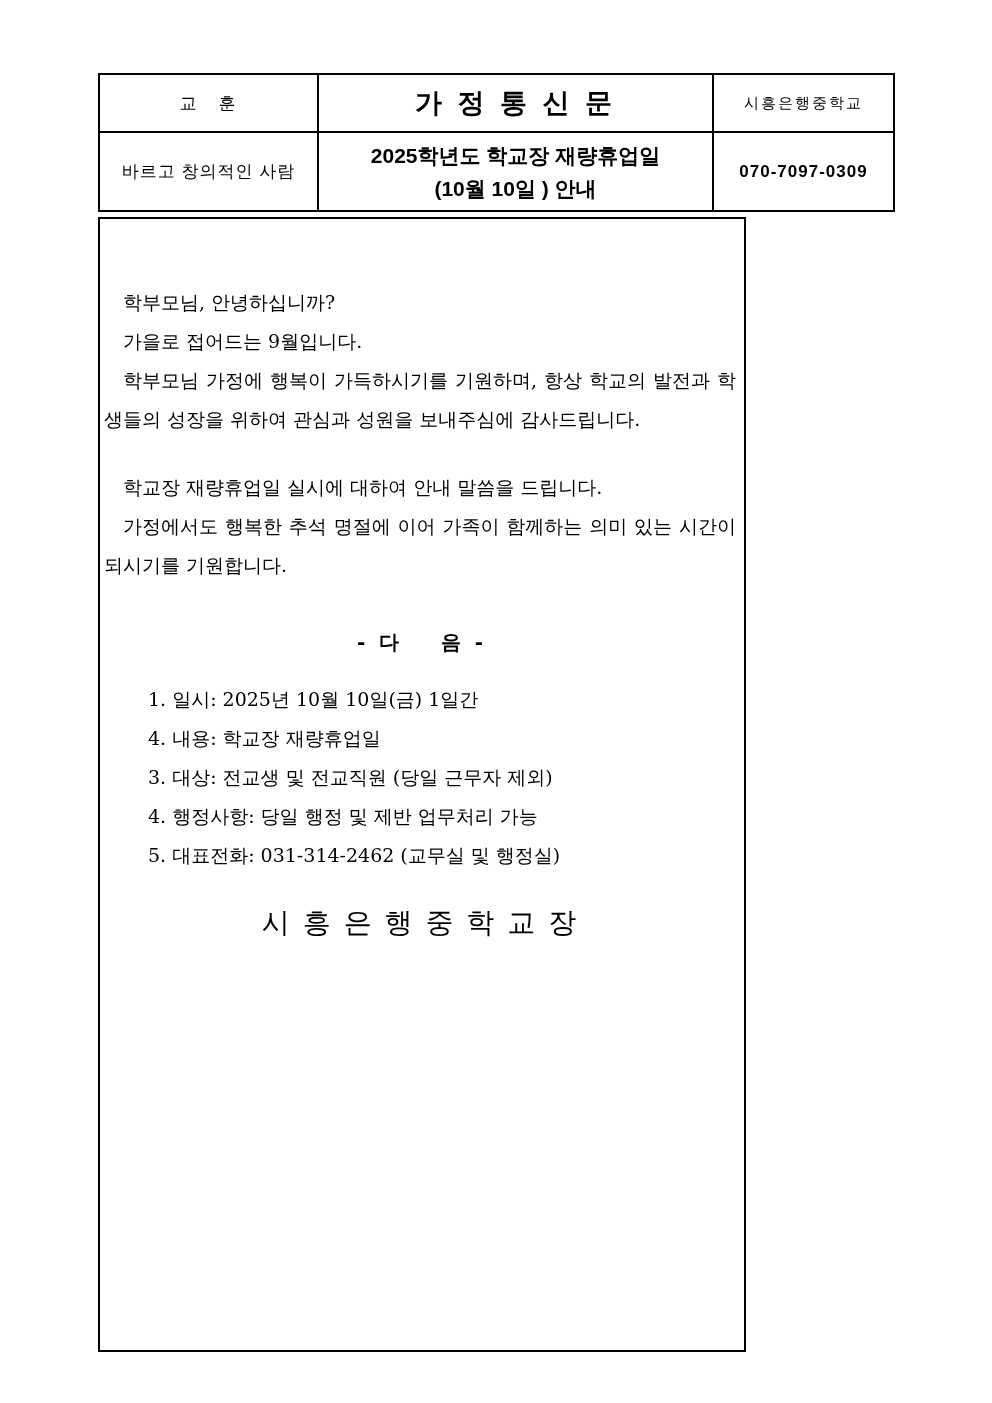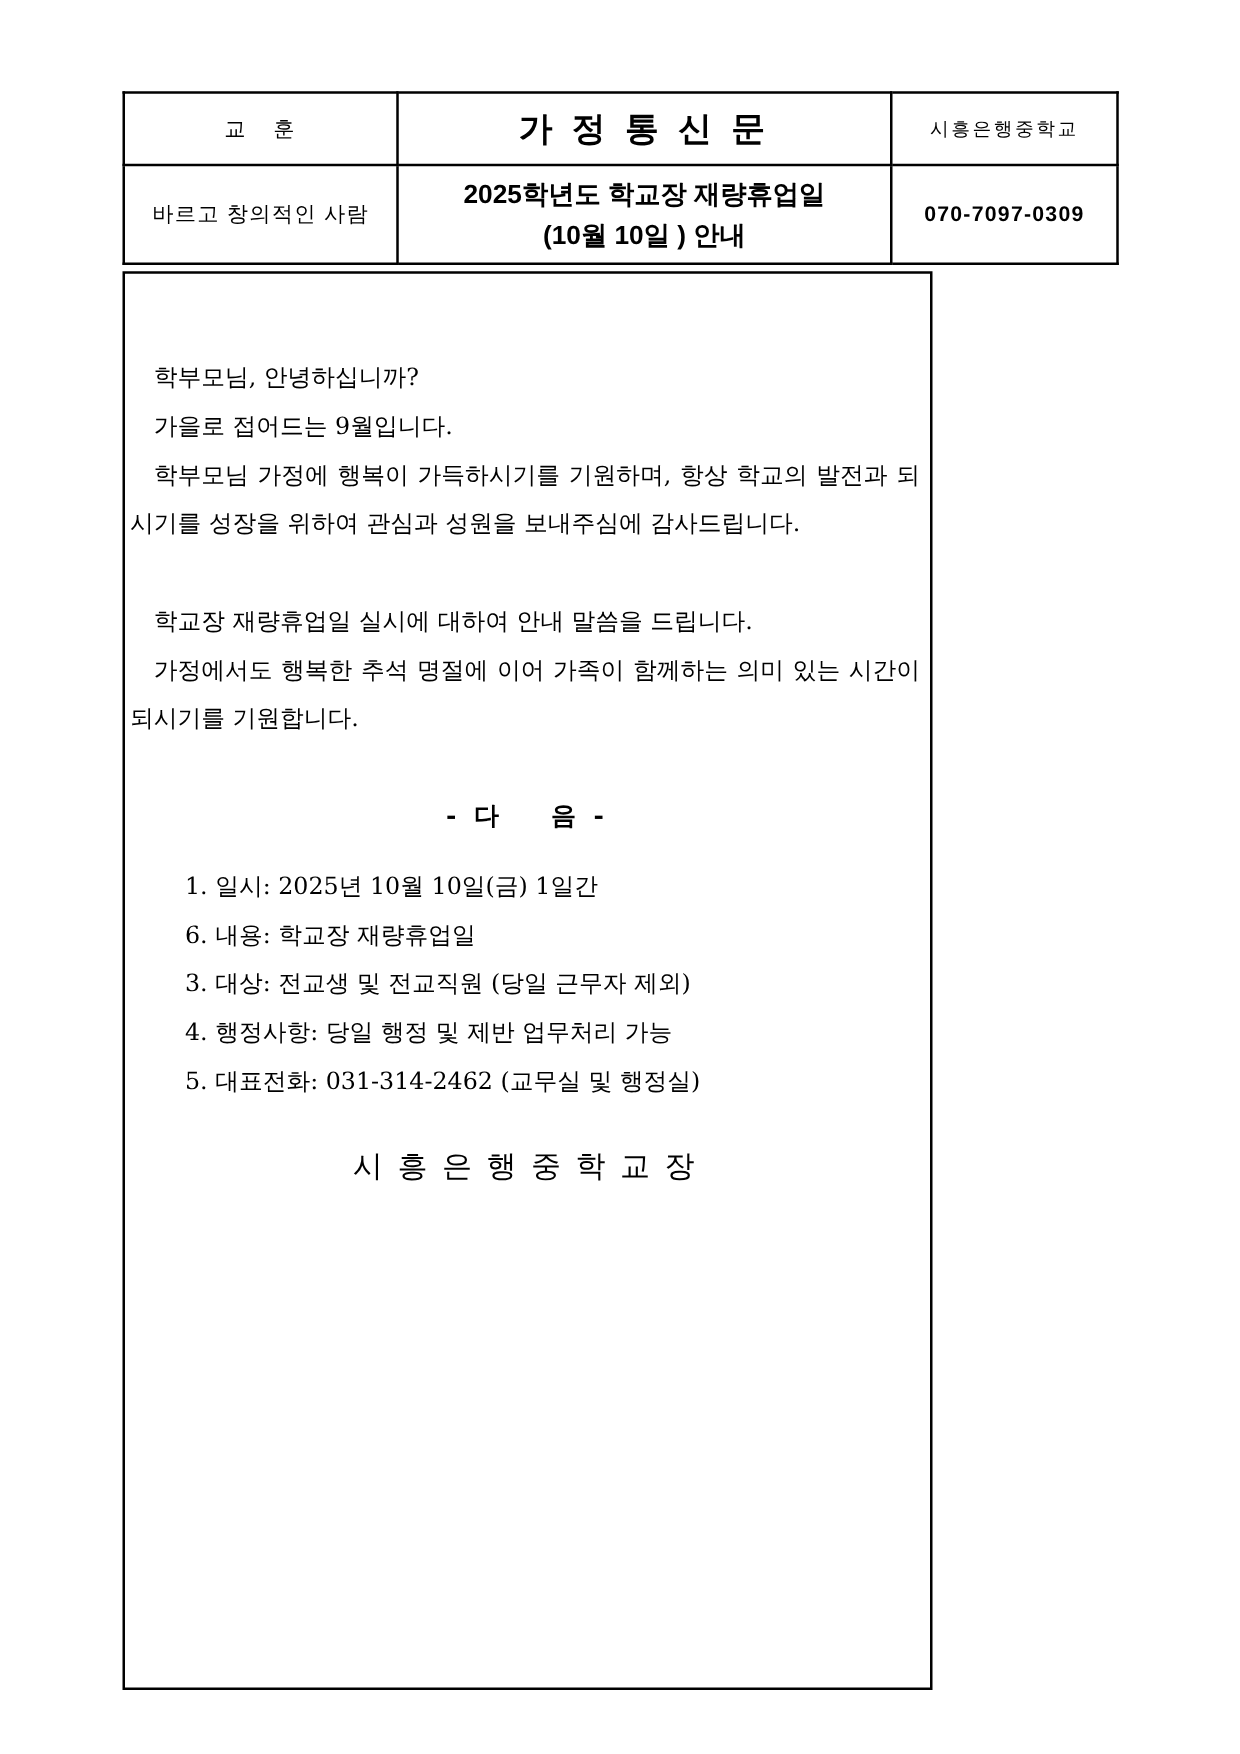--- a/index.html
+++ b/index.html
@@ -28,34 +28,34 @@
 
   
   .content-box {
     box-sizing: border-box; margin-top: 5px;
     width: 648px; height: 1135px;
     border: 2px solid #000;
     padding: 64px 8px 0 4px;
     font-size: 19px; line-height: 39px;
   }
   .para { margin: 0; text-indent: 19px; text-align: justify; }
-  .block-gap { margin-top: 39px; }
+  .block-gap { margin-top: 29px; }
   .daum-heading {
     margin: 38px 0 0 0; text-align: center;
     font-weight: bold; font-size: 20px; white-space: pre;
   }
   .notice-list { margin: 18px 0 0 0; padding-left: 44px; }
   .notice-list p { margin: 0; }
   .date-line {
     margin: 146px 0 0 0; text-align: center;
     font-size: 21px; white-space: pre;
   }
   .signature-line {
     margin: 24px 0 0 0; text-align: center;
-    font-size: 24px; line-height: 48px; letter-spacing: 2px; white-space: pre;
+    font-size: 28px; line-height: 48px; letter-spacing: 2px; white-space: pre;
   }
 </style>
 </head>
 <body>
 
 <div class="page">
 
   <table class="header-table">
     <colgroup>
       <col style="width:219px">
@@ -86,30 +86,30 @@
           <span class="phone-number">070-7097-0309</span>
         </td>
       </tr>
     </tbody>
   </table>
 
   <div class="content-box">
 
     <p class="para">학부모님, 안녕하십니까?</p>
     <p class="para">가을로 접어드는 9월입니다.</p>
-    <p class="para">학부모님 가정에 행복이 가득하시기를 기원하며, 항상 학교의 발전과 되시기를 성장을 위하여 관심과 성원을 보내주심에 감사드립니다.</p>
+    <p class="para">학부모님 가정에 행복이 가득하시기를 기원하며, 항상 학교의 발전과 학생들의 성장을 위하여 관심과 성원을 보내주심에 감사드립니다.</p>
 
     <p class="para block-gap">학교장 재량휴업일 실시에 대하여 안내 말씀을 드립니다.</p>
     <p class="para">가정에서도 행복한 추석 명절에 이어 가족이 함께하는 의미 있는 시간이 되시기를 기원합니다.</p>
 
     <p class="daum-heading">-  다      음  -</p>
 
     <div class="notice-list">
       <p>1. 일시: 2025년 10월 10일(금) 1일간</p>
-      <p>6. 내용: 학교장 재량휴업일</p>
+      <p>4. 내용: 학교장 재량휴업일</p>
       <p>3. 대상: 전교생 및 전교직원 (당일 근무자 제외)</p>
       <p>4. 행정사항: 당일 행정 및 제반 업무처리 가능</p>
       <p>5. 대표전화: 031-314-2462 (교무실 및 행정실)</p>
     </div>
 
 
     <p class="signature-line">시 흥 은 행 중 학 교 장</p>
 
   </div>
 

